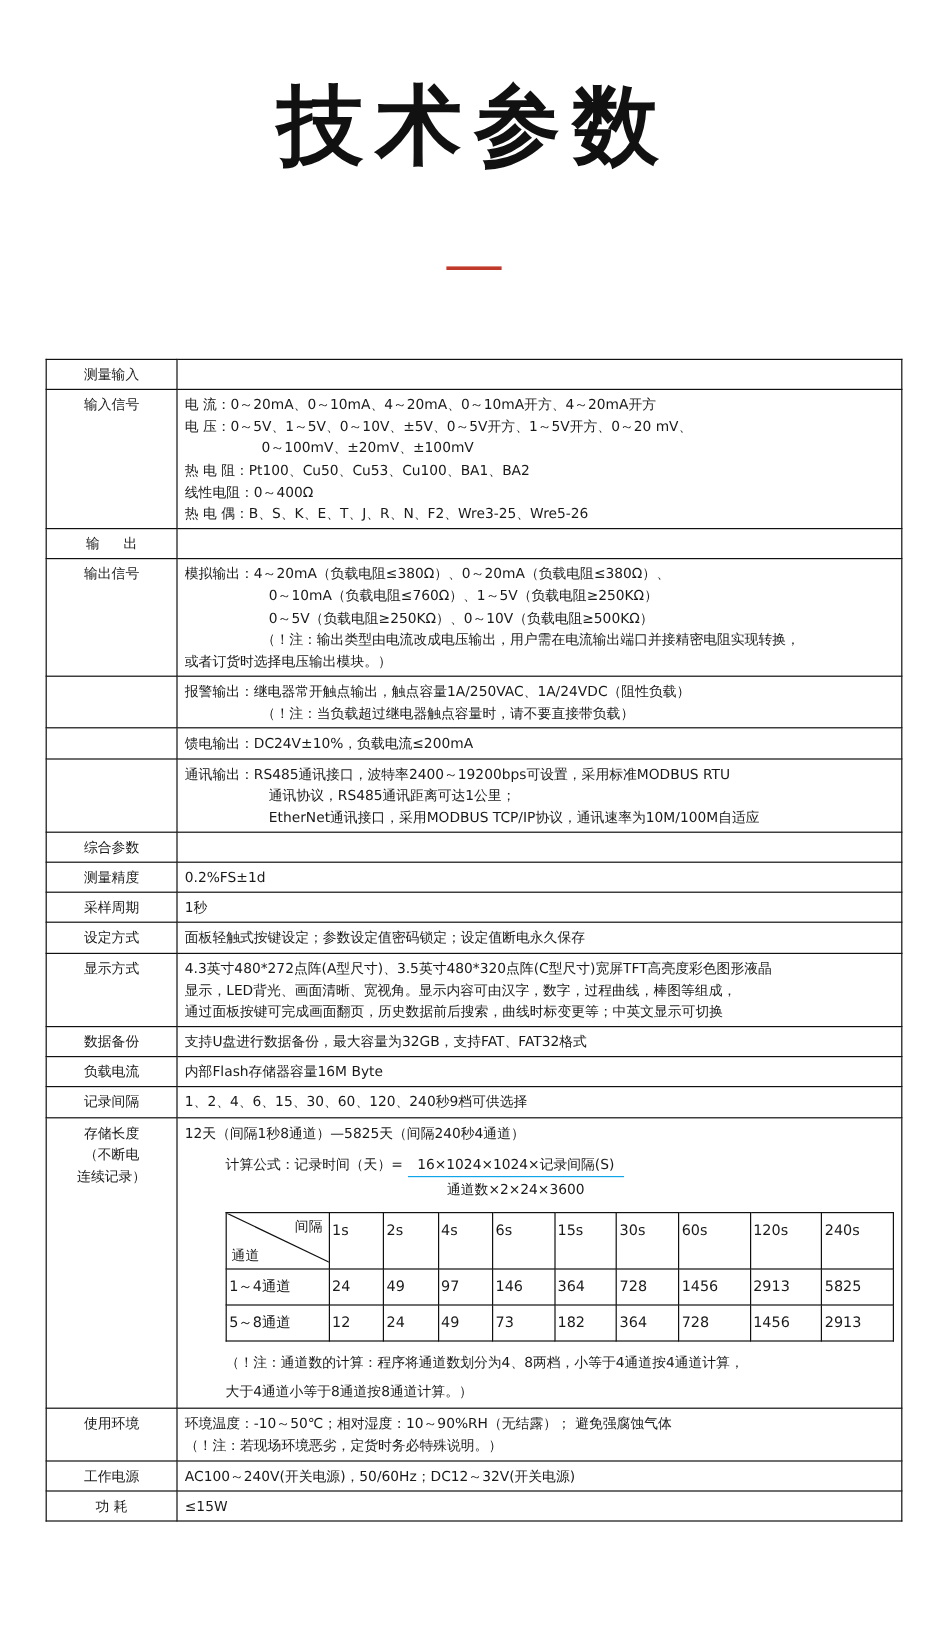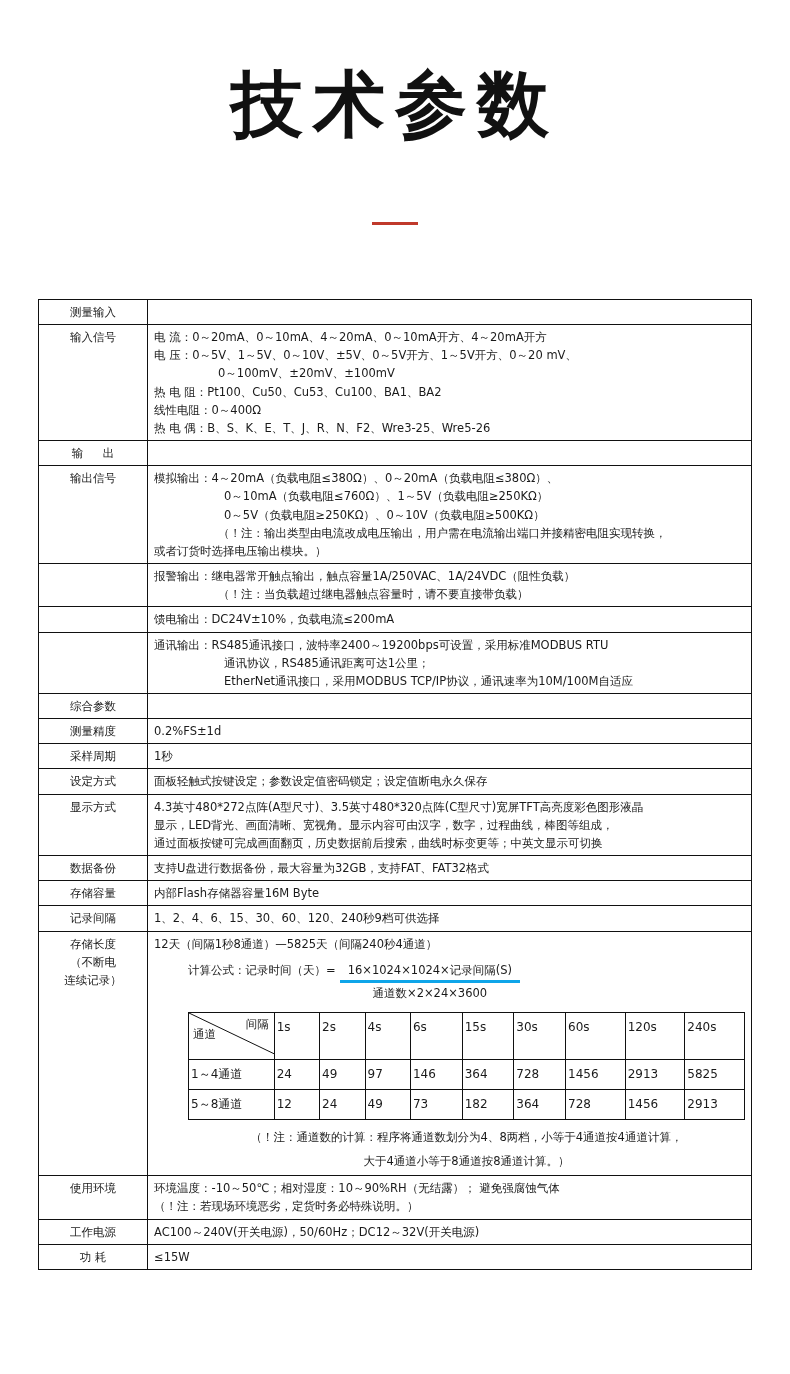--- a/index.html
+++ b/index.html
@@ -86,21 +86,21 @@
     white-space: nowrap;
   }
   .frac {
     display: inline-block;
     text-align: center;
     vertical-align: middle;
     margin: 0 4px;
   }
   .frac .num {
     padding: 0 8px 1px 8px;
-    border-bottom: 3px solid #0ea5e9;
+    border-bottom: 1px solid #0ea5e9;
     display: block;
     white-space: nowrap;
   }
   .frac .den {
     padding: 1px 8px 0 8px;
     display: block;
     white-space: nowrap;
   }
   
   table.inner {
@@ -135,31 +135,30 @@
   }
   .corner-top {
     position: absolute;
     right: 5px;
     top: 2px;
     font-size: 11.5px;
   }
   .corner-bot {
     position: absolute;
     left: 4px;
-    bottom: 16px;
+    bottom: 2px;
     font-size: 11.5px;
   }
   .col-narrow { width: 46px; }
   .col-mid { width: 52px; }
   .col-wide { width: 60px; }
   .rowhead { width: 96px; text-align: center; }
   .small-note {
     margin: 6px 0 2px 34px;
     display: block;
-    text-align: center;
   }
 </style>
 </head>
 <body>
 
 <div class="page">
 
   <div class="title">技术参数</div>
   <div class="title-rule"></div>
 
@@ -276,21 +275,21 @@
           <div>显示，LED背光、画面清晰、宽视角。显示内容可由汉字，数字，过程曲线，棒图等组成，</div>
           <div>通过面板按键可完成画面翻页，历史数据前后搜索，曲线时标变更等；中英文显示可切换</div>
         </td>
       </tr>
 
       <tr>
         <td class="label">数据备份</td>
         <td>支持U盘进行数据备份，最大容量为32GB，支持FAT、FAT32格式</td>
       </tr>
       <tr>
-        <td class="label">存储容量</td>
+        <td class="label">负载电流</td>
         <td>内部Flash存储器容量16M Byte</td>
       </tr>
       <tr>
         <td class="label">记录间隔</td>
         <td>1、2、4、6、15、30、60、120、240秒9档可供选择</td>
       </tr>
 
       <tr>
         <td class="label">
           <div>存储长度</div>

